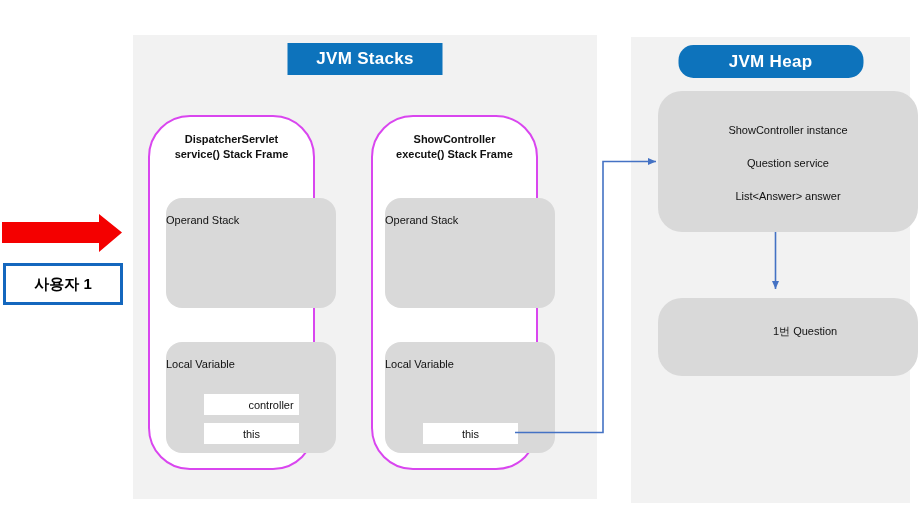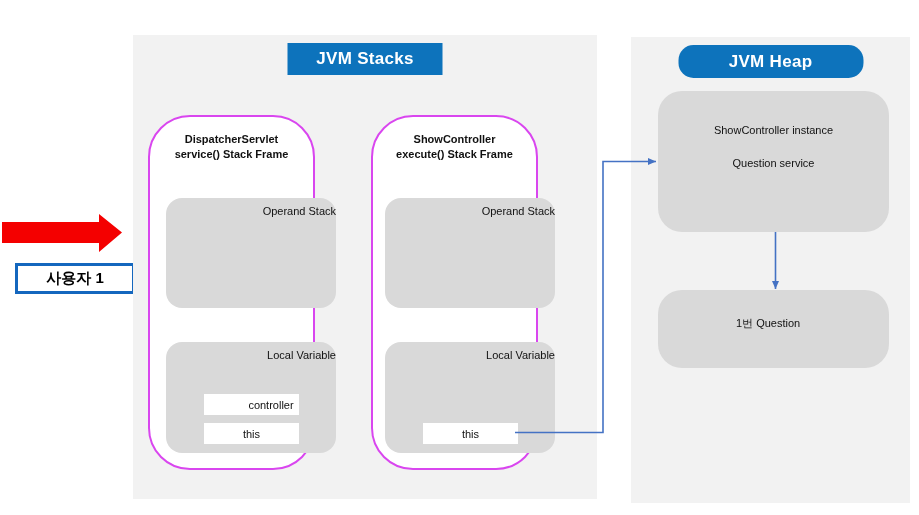--- a/index.html
+++ b/index.html
@@ -35,48 +35,48 @@
     line-height: 15px; white-space: pre-line;
   }
   .gbox {
     position: absolute; left: 16px; width: 170px; height: 110px;
     background: #d9d9d9; border-radius: 16px;
   }
   #frame-2 .gbox { left: 12px; }
   .obox { top: 81px; }
   .lbox { top: 225px; height: 111px; }
   .glabel {
-    position: absolute; top: 7px; left: 0; right: 0;
-    text-align: right; font-size: 11px; color: #111;
+    position: absolute; top: 16px; left: 0; right: 0;
+    text-align: left; font-size: 11px; color: #111;
   }
   .varbox {
     position: absolute; left: 38px; width: 95px; height: 21px;
     background: #ffffff; display: flex; align-items: center; justify-content: center;
     font-size: 11px; color: #111;
   }
   .var-0 { top: 52px; padding-left: 39px; }
   .var-1 { top: 81px; }
   #frame-2 .var-only { top: 81px; }
   
   .heapbox {
-    position: absolute; left: 27px; width: 231px;
+    position: absolute; left: 27px; width: 260px;
     background: #d9d9d9; border-radius: 24px;
     font-size: 11px; color: #111;
   }
   #heap-instance-box { top: 54px; height: 141px; padding-top: 23px; text-align: center; }
   #heap-instance-box .hline { line-height: 33px; }
-  #heap-object-box { top: 253px; height: 78px; padding: 24px 0 0 78px; text-align: left; }
+  #heap-object-box { top: 261px; height: 78px; padding: 24px 0 0 115px; text-align: left; }
   #heap-object-box .hline { line-height: 18px; }
   
   #user-arrow { position: absolute; left: 2px; top: 214px; }
   #user-box {
-    position: absolute; left: 3px; top: 263px; width: 120px; height: 31px;
+    position: absolute; left: 3px; top: 263px; width: 120px; height: 42px;
     background: #ffffff; border: 3px solid #1467be;
     display: flex; align-items: center; justify-content: center;
-    font-size: 15px; font-weight: bold; color: #000; margin-left: 12px;
+    font-size: 15px; font-weight: bold; color: #000;
   }
   
   #connectors {
     position: absolute; left: 0; top: 0; width: 919px; height: 515px;
     pointer-events: none;
   }
 </style>
 </head>
 <body>
 
@@ -118,20 +118,21 @@
       </div>
     </div>
   </div>
 
   <div id="heap-panel" class="panel">
     <div id="heap-header" class="hdr">JVM Heap</div>
 
     <div id="heap-instance-box" class="heapbox">
       <div class="hline">ShowController instance</div>
       <div class="hline">Question service</div>
+      <div class="hline">List&lt;Answer&gt; answer</div>
     </div>
 
     <div id="heap-object-box" class="heapbox">
       <div class="hline">1번 Question</div>
     </div>
   </div>
 
   <svg id="connectors" width="919" height="515" viewBox="0 0 919 515">
     <defs>
       <marker id="arrowhead" markerUnits="userSpaceOnUse" markerWidth="9" markerHeight="8" refX="8" refY="3.5" orient="auto">

